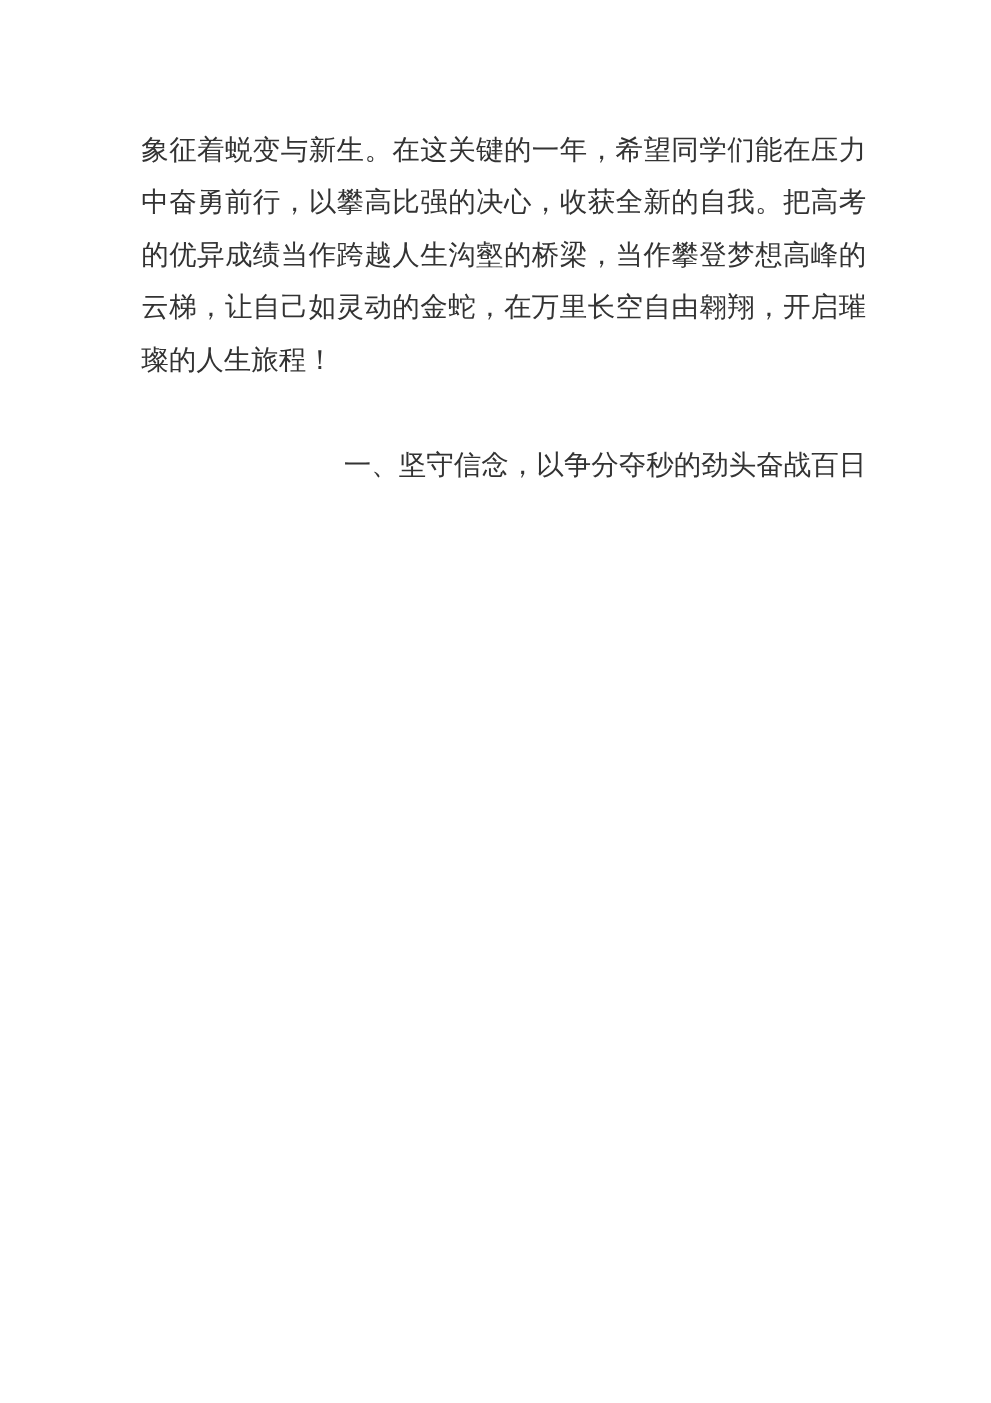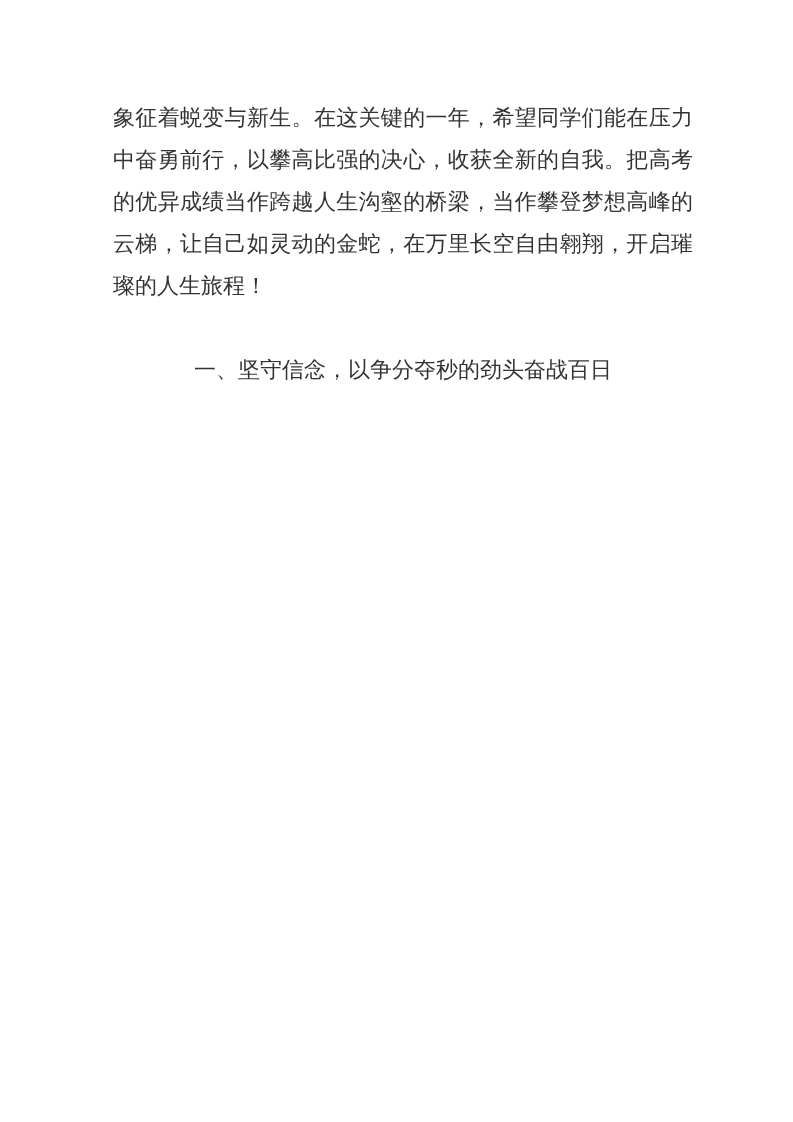--- a/index.html
+++ b/index.html
@@ -10,40 +10,40 @@
     width: 793px;
     height: 1122px;
     background: #ffffff;
     overflow: hidden;
     position: relative;
   }
   .page {
     position: absolute;
     inset: 0;
     background: #ffffff;
-    font-family: Liberation Mono, monospace;
+    font-family: Liberation Sans, sans-serif;
   }
   .content {
     position: absolute;
     left: 113px;
     top: 99px;
     width: 580px;
   }
   .block {
     font-size: 22px;
     line-height: 42px;
     letter-spacing: 0;
     color: #333333;
     margin: 0 0 42px 0;
     text-align: justify;
     word-break: normal;
     font-weight: 400;
   }
   .heading {
-    text-align: center;
+    text-align: right;
     white-space: nowrap;
   }
   .para:last-child {
     margin-bottom: 0;
   }
 </style>
 </head>
 <body>
 
 <div class="page">

